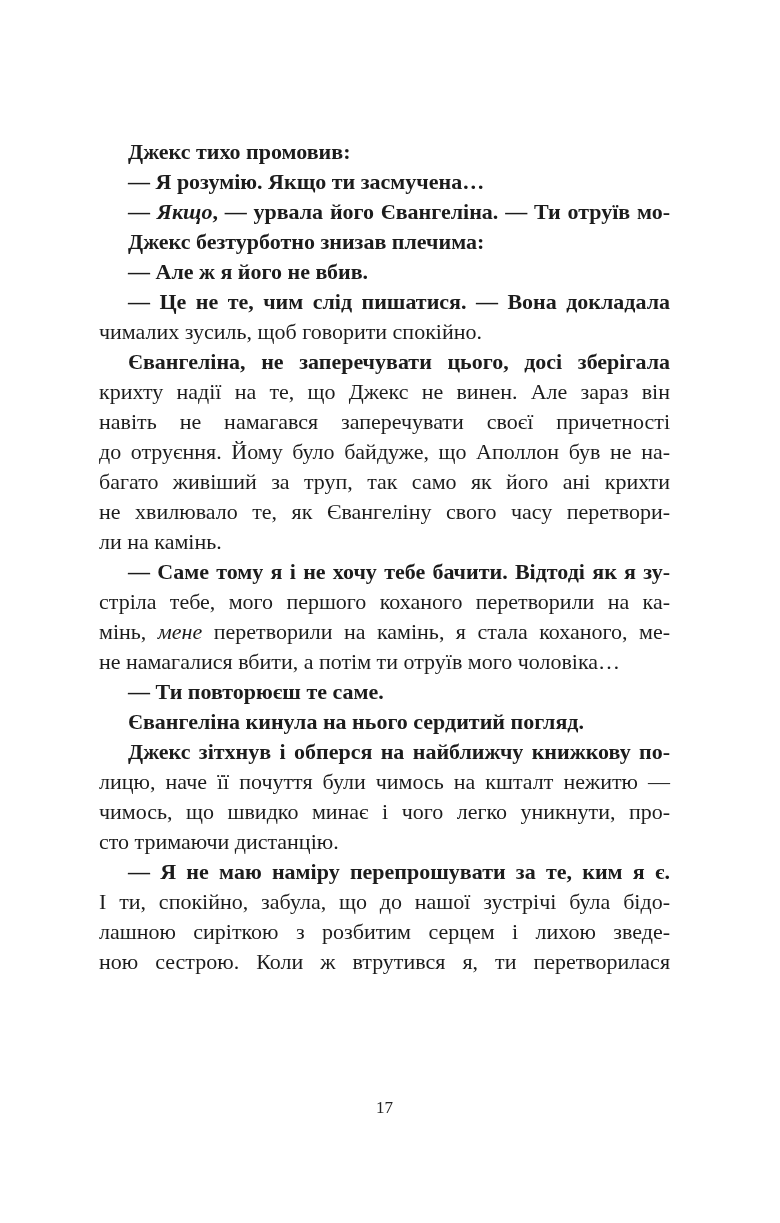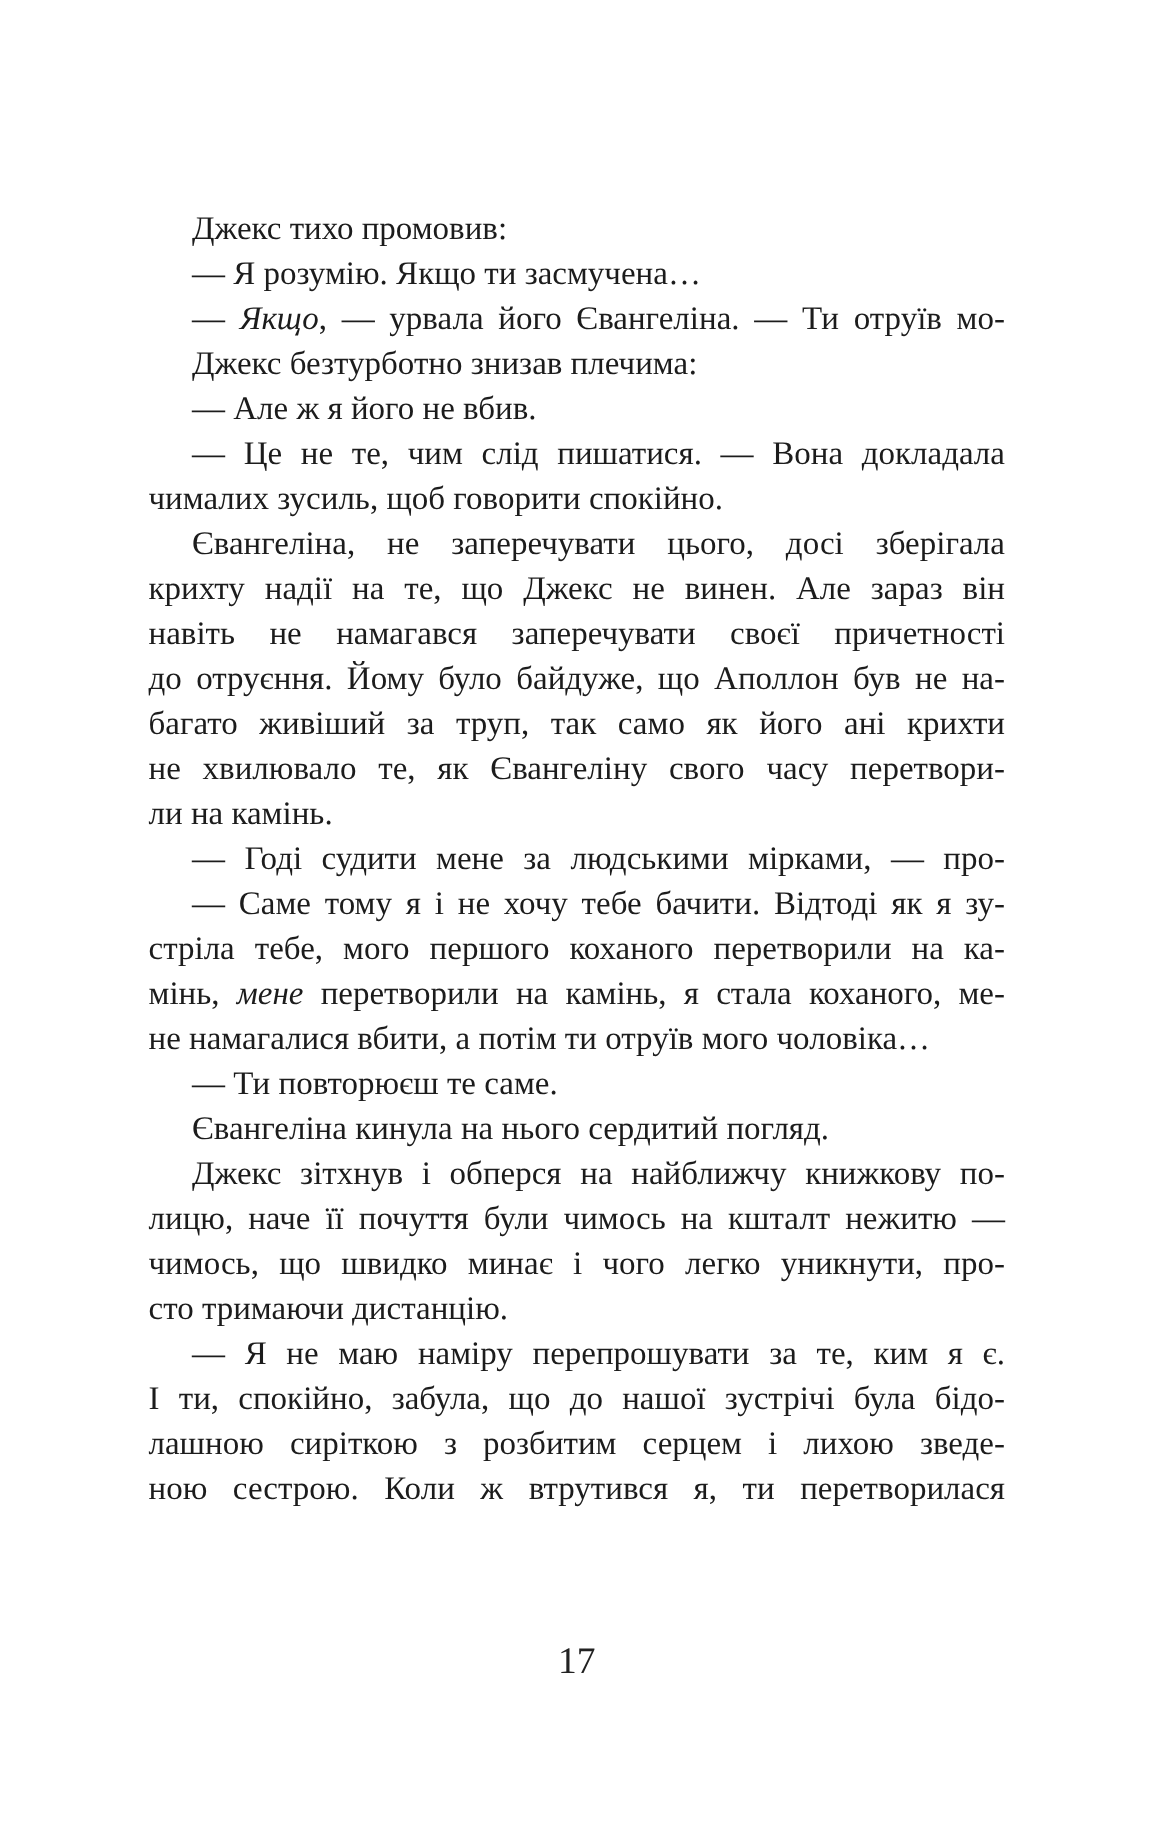--- a/index.html
+++ b/index.html
@@ -32,31 +32,32 @@
   .line {
     text-align: justify;
     text-align-last: justify;
     min-height: 30px;
   }
   .line.para-end {
     text-align-last: left;
   }
   .line.indent {
     text-indent: 29px;
+    font-weight: bold;
   }
   .line i {
     font-style: italic;
   }
   .folio {
     position: absolute;
     left: 99px;
     top: 1093px;
     width: 571px;
     text-align: center;
-    font-size: 25px;
+    font-size: 17px;
     line-height: 30px;
     color: #222222;
   }
 </style>
 </head>
 <body>
 
 <div class="page">
   <div class="text-block">
       <div class="line indent para-end"><span>Джекс тихо промовив:</span></div>
@@ -66,21 +67,20 @@
       <div class="line indent para-end"><span>— Але ж я його не вбив.</span></div>
       <div class="line indent"><span>— Це не те, чим слід пишатися. — Вона докладала</span></div>
       <div class="line para-end"><span>чималих зусиль, щоб говорити спокійно.</span></div>
       <div class="line indent"><span>Євангеліна, не заперечувати цього, досі зберігала</span></div>
       <div class="line"><span>крихту надії на те, що Джекс не винен. Але зараз він</span></div>
       <div class="line"><span>навіть не намагався заперечувати своєї причетності</span></div>
       <div class="line"><span>до отруєння. Йому було байдуже, що Аполлон був не на-</span></div>
       <div class="line"><span>багато живіший за труп, так само як його ані крихти</span></div>
       <div class="line"><span>не хвилювало те, як Євангеліну свого часу перетвори-</span></div>
       <div class="line para-end"><span>ли на камінь.</span></div>
-      <div class="line indent"><span>— Годі судити мене за людськими мірками, — про-</span></div>
       <div class="line indent"><span>— Саме тому я і не хочу тебе бачити. Відтоді як я зу-</span></div>
       <div class="line"><span>стріла тебе, мого першого коханого перетворили на ка-</span></div>
       <div class="line"><span>мінь, </span><i>мене</i><span> перетворили на камінь, я стала коханого, ме-</span></div>
       <div class="line para-end"><span>не намагалися вбити, а потім ти отруїв мого чоловіка…</span></div>
       <div class="line indent para-end"><span>— Ти повторюєш те саме.</span></div>
       <div class="line indent para-end"><span>Євангеліна кинула на нього сердитий погляд.</span></div>
       <div class="line indent"><span>Джекс зітхнув і обперся на найближчу книжкову по-</span></div>
       <div class="line"><span>лицю, наче її почуття були чимось на кшталт нежитю —</span></div>
       <div class="line"><span>чимось, що швидко минає і чого легко уникнути, про-</span></div>
       <div class="line para-end"><span>сто тримаючи дистанцію.</span></div>

